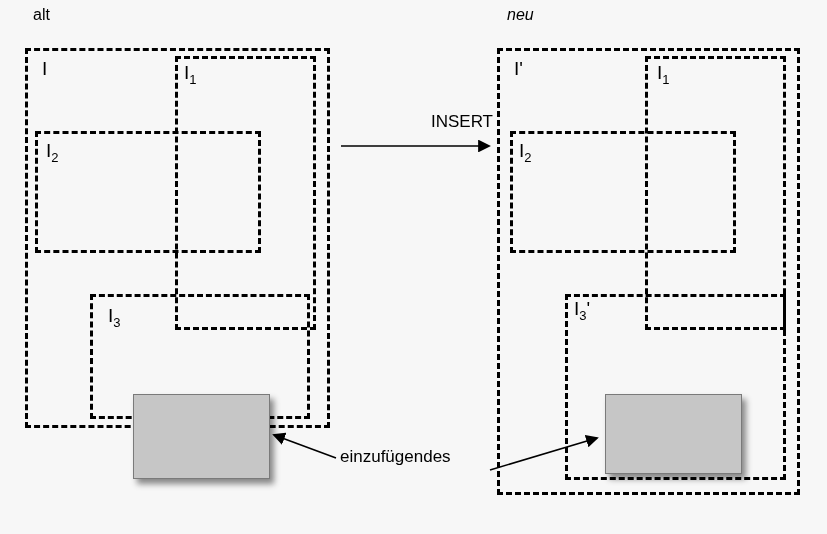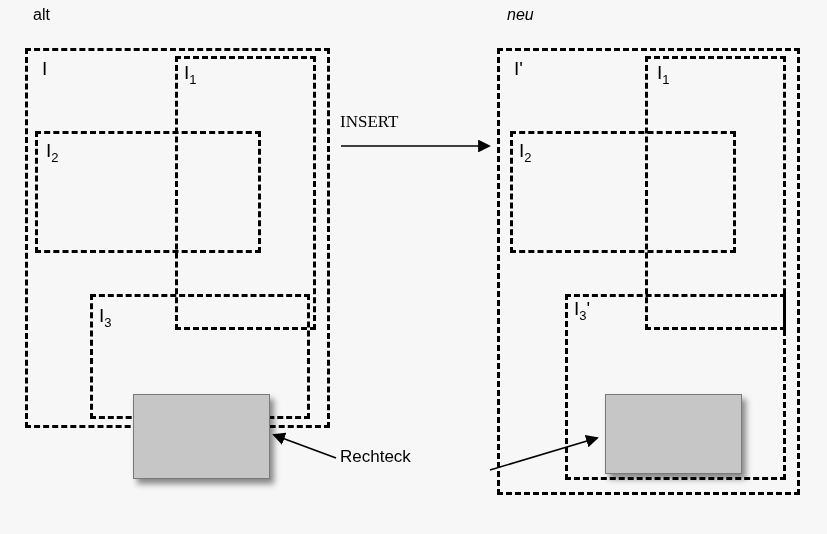--- a/index.html
+++ b/index.html
@@ -26,21 +26,21 @@
     border: 1px solid var(--rect-border, #7a7a7a);
     box-sizing: border-box;
     box-shadow: 4px 5px 6px rgba(0,0,0,0.45);
   }
 
   .panel-title { position: absolute; font-size: 16px; color: #000; }
 
   .rect-label { position: absolute; font-size: 19px; color: #000; white-space: nowrap; }
   .rect-label sub { font-size: 13px; vertical-align: -5px; }
 
-  .insert-label { position: absolute; font-size: 17px; color: #000; text-align: left; font-family: Liberation Serif, serif; }
+  .insert-label { position: absolute; font-size: 17px; color: #000; text-align: right; }
 
   .annotation { position: absolute; font-size: 17px; line-height: 25px; color: #000; }
 
   .overlay {
     position: absolute;
     left: 0; top: 0;
     width: 827px; height: 534px;
     pointer-events: none;
   }
 </style>
@@ -56,42 +56,42 @@
   <div class="dashed-rect" style="left:35px;top:131px;width:226px;height:122px;"></div>
   <div class="dashed-rect" style="left:90px;top:294px;width:220px;height:125px;"></div>
   <div class="gray-rect" style="left:133px;top:394px;width:137px;height:85px;"></div>
 
   <span class="rect-label" style="left:42px;top:58px;"><span>I</span><sub></sub><span></span></span>
 
   <span class="rect-label" style="left:184px;top:62px;"><span>I</span><sub>1</sub><span></span></span>
 
   <span class="rect-label" style="left:46px;top:140px;"><span>I</span><sub>2</sub><span></span></span>
 
-  <span class="rect-label" style="left:99px;top:305px;"><span>I</span><sub>3</sub><span></span></span>
+  <span class="rect-label" style="left:108px;top:305px;"><span>I</span><sub>3</sub><span></span></span>
 
   <div class="panel-title" style="left:507px;top:6px;font-style:italic;">neu</div>
 
   <div class="dashed-rect" style="left:497px;top:48px;width:303px;height:447px;"></div>
   <div class="dashed-rect" style="left:645px;top:56px;width:141px;height:274px;"></div>
   <div class="dashed-rect" style="left:510px;top:131px;width:226px;height:122px;"></div>
   <div class="dashed-rect" style="left:565px;top:294px;width:221px;height:186px;"></div>
   <div class="gray-rect" style="left:605px;top:394px;width:137px;height:80px;"></div>
 
   <span class="rect-label" style="left:514px;top:58px;"><span>I</span><sub></sub><span>'</span></span>
 
   <span class="rect-label" style="left:657px;top:62px;"><span>I</span><sub>1</sub><span></span></span>
 
   <span class="rect-label" style="left:519px;top:140px;"><span>I</span><sub>2</sub><span></span></span>
 
   <span class="rect-label" style="left:574px;top:298px;"><span>I</span><sub>3</sub><span>'</span></span>
 
   <div class="insert-label" style="left:340px;top:112px;width:153px;">INSERT</div>
 
   <div class="annotation" style="left:340px;top:444px;">
-    <div>Rechteck</div>
+    <div>einzufügendes</div>
   </div>
 
   <svg class="overlay" viewBox="0 0 827 534">
     <defs>
       <marker id="ah" viewBox="0 0 10 10" refX="8.5" refY="5" markerWidth="8" markerHeight="8" orient="auto">
         <path d="M0,0 L10,5 L0,10 Z" fill="#000000"></path>
       </marker>
     </defs>
     <line x1="341" y1="146" x2="489" y2="146" stroke="#000000" stroke-width="1.6" marker-end="url(#ah)"></line>
     <line x1="336" y1="458" x2="274" y2="435" stroke="#000000" stroke-width="1.6" marker-end="url(#ah)"></line>

